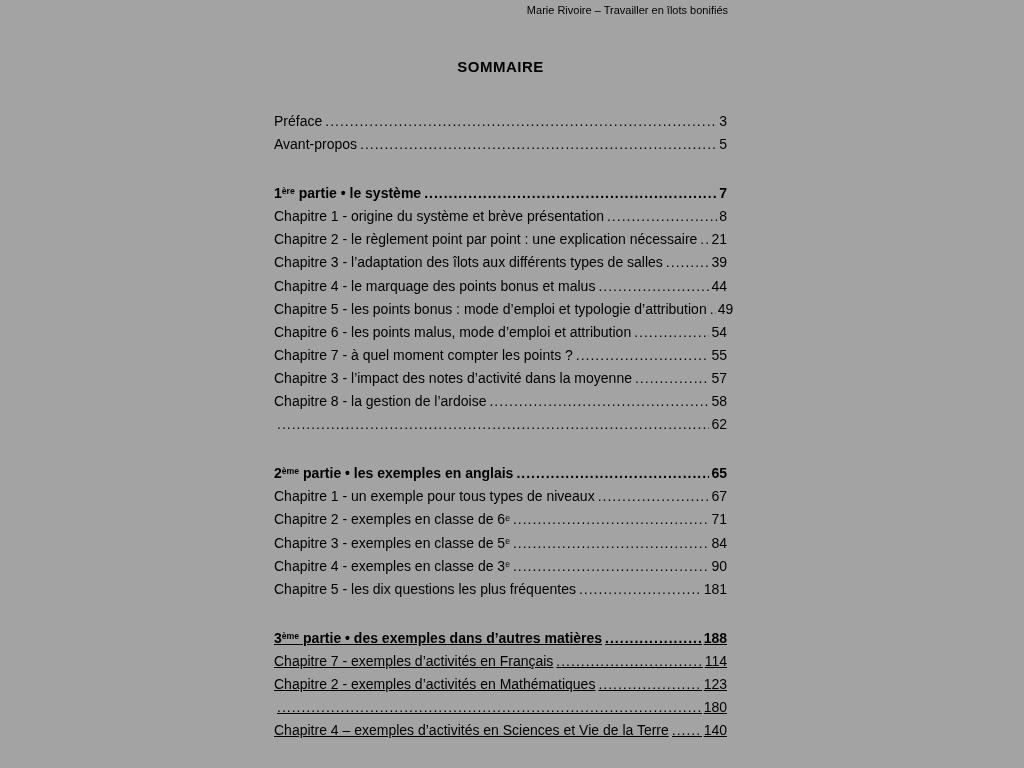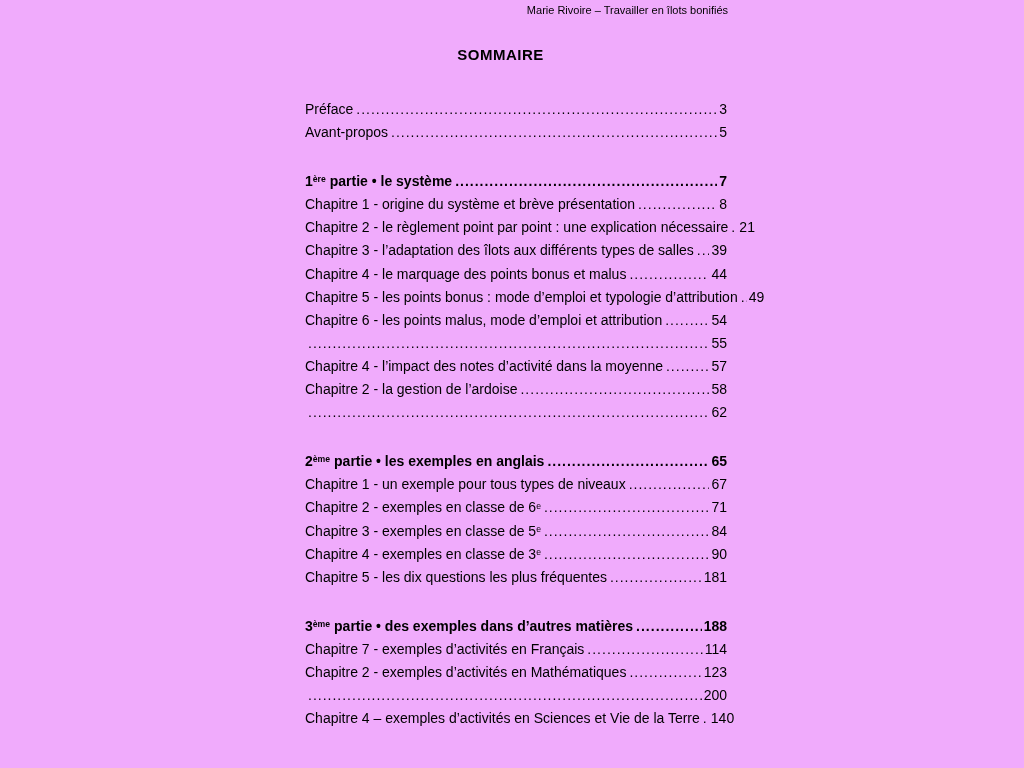--- a/index.html
+++ b/index.html
@@ -1,53 +1,52 @@
 <!DOCTYPE html>
 <html><head>
 <meta charset="utf-8">
 <style>
   html, body { margin: 0; padding: 0; background: #ffffff; }
   .page {
     position: relative;
     width: 1024px;
     height: 768px;
-    background: #f0abfc;
+    background: #a3a3a3;
     overflow: hidden;
     font-family: "Liberation Sans", sans-serif;
     color: #000000;
   }
   .running-header {
     padding-top: 4px;
     margin-right: 296px;
     text-align: right;
     font-size: 11px;
     line-height: 13px;
     color: #000000;
   }
   .content {
     margin-left: 274px;
     width: 453px;
   }
   .title {
-    margin: 29px 0 0 0;
+    margin: 41px 0 0 0;
     text-align: center;
     font-size: 15px;
     font-weight: bold;
     letter-spacing: 0.5px;
   }
   .toc { margin-top: 35px; }
   .toc-group { margin-bottom: 26px; }
-  .toc-group:last-child { margin-bottom: 0; }
+  .toc-group:last-child { margin-bottom: 0; text-decoration: underline; }
   .toc-row {
     display: flex;
     align-items: baseline;
     font-size: 14px;
     line-height: 23.1px;
     white-space: nowrap;
-    margin-left: 31px;
   }
   .toc-row.bold { font-weight: bold; text-align: right; }
   .toc-label { flex: 0 0 auto; }
   .toc-label sup {
     font-size: 0.62em;
     line-height: 0;
     vertical-align: baseline;
     position: relative;
     top: -0.45em;
   }
@@ -113,30 +112,31 @@
             <span class="toc-label"><span>Chapitre 5 - les points bonus : mode d’emploi et typologie d’attribution</span><sup></sup><span></span></span>
             <span class="leader"></span>
             <span class="toc-page">49</span>
           </div>
           <div class="toc-row">
             <span class="toc-label"><span>Chapitre 6 - les points malus, mode d’emploi et attribution</span><sup></sup><span></span></span>
             <span class="leader"></span>
             <span class="toc-page">54</span>
           </div>
           <div class="toc-row">
+            <span class="toc-label"><span>Chapitre 7 - à quel moment compter les points ?</span><sup></sup><span></span></span>
             <span class="leader"></span>
             <span class="toc-page">55</span>
           </div>
           <div class="toc-row">
-            <span class="toc-label"><span>Chapitre 4 - l’impact des notes d’activité dans la moyenne</span><sup></sup><span></span></span>
+            <span class="toc-label"><span>Chapitre 3 - l’impact des notes d’activité dans la moyenne</span><sup></sup><span></span></span>
             <span class="leader"></span>
             <span class="toc-page">57</span>
           </div>
           <div class="toc-row">
-            <span class="toc-label"><span>Chapitre 2 - la gestion de l’ardoise</span><sup></sup><span></span></span>
+            <span class="toc-label"><span>Chapitre 8 - la gestion de l’ardoise</span><sup></sup><span></span></span>
             <span class="leader"></span>
             <span class="toc-page">58</span>
           </div>
           <div class="toc-row">
             <span class="leader"></span>
             <span class="toc-page">62</span>
           </div>
         </div>
         <div class="toc-group">
           <div class="toc-row bold">
@@ -181,21 +181,21 @@
             <span class="leader"></span>
             <span class="toc-page">114</span>
           </div>
           <div class="toc-row">
             <span class="toc-label"><span>Chapitre 2 - exemples d’activités en Mathématiques</span><sup></sup><span></span></span>
             <span class="leader"></span>
             <span class="toc-page">123</span>
           </div>
           <div class="toc-row">
             <span class="leader"></span>
-            <span class="toc-page">200</span>
+            <span class="toc-page">180</span>
           </div>
           <div class="toc-row">
             <span class="toc-label"><span>Chapitre 4 – exemples d’activités en Sciences et Vie de la Terre</span><sup></sup><span></span></span>
             <span class="leader"></span>
             <span class="toc-page">140</span>
           </div>
         </div>
       </div>
   </div>
 </div>

